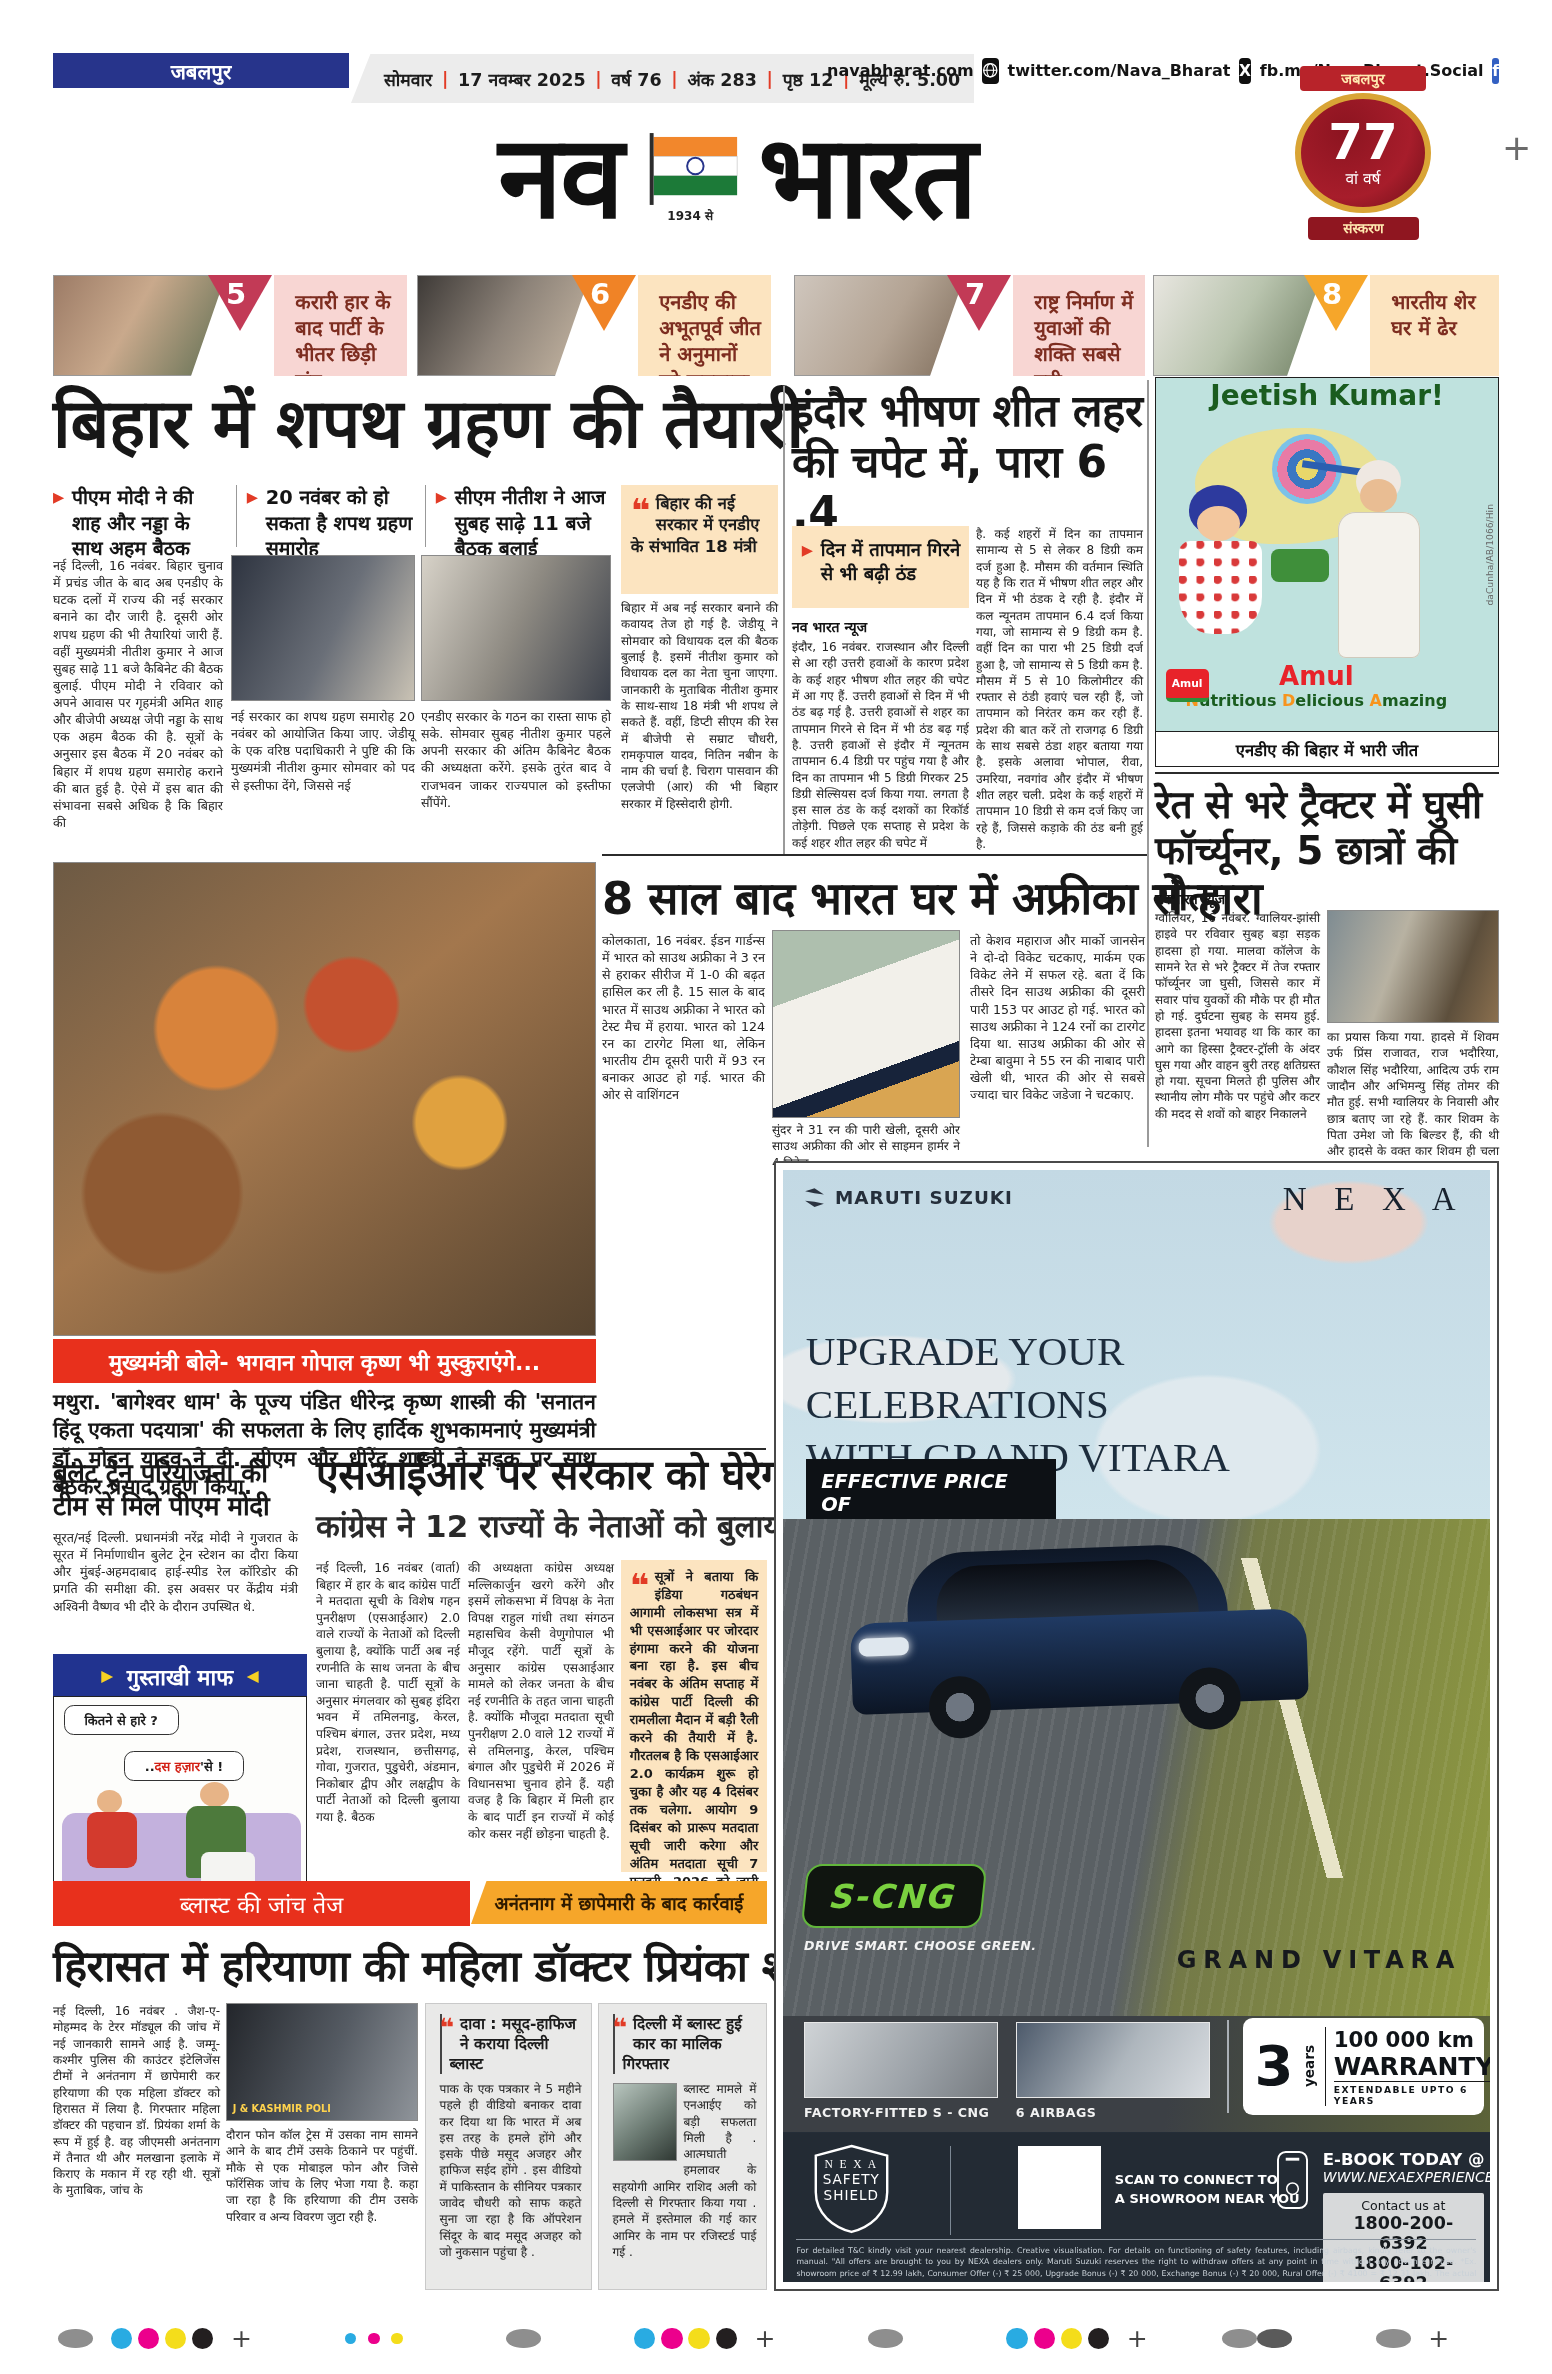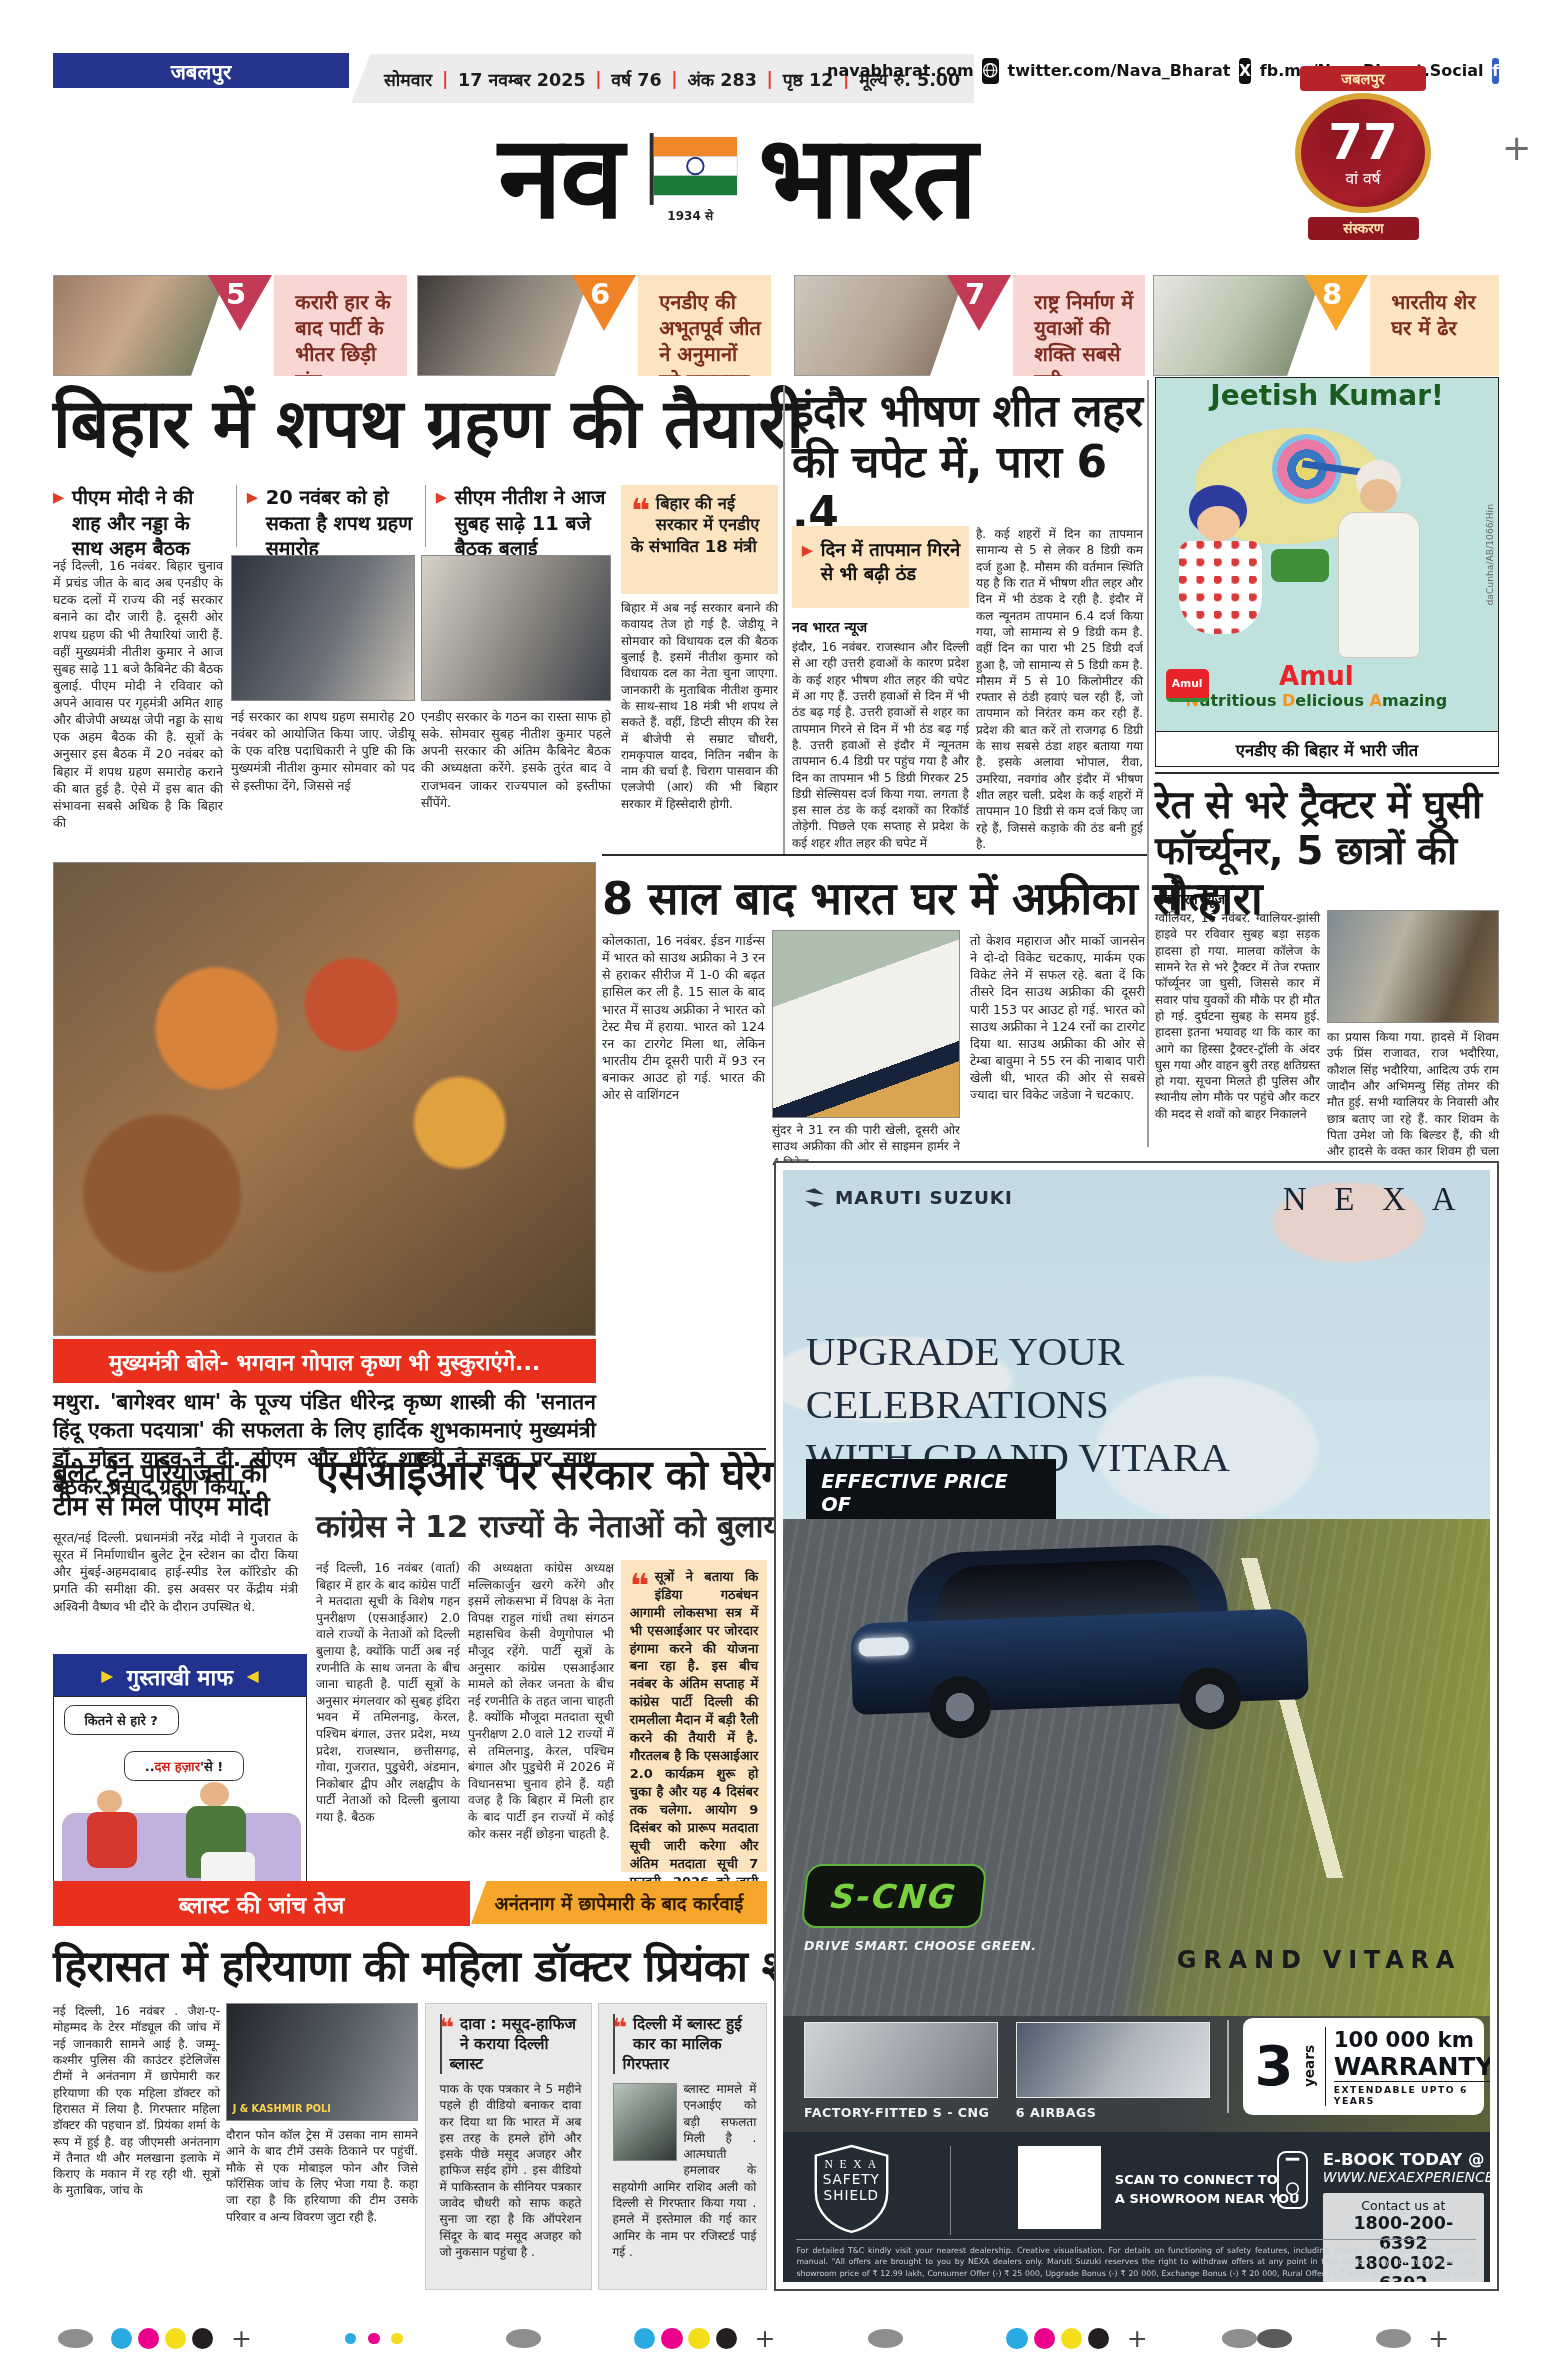--- a/index.html
+++ b/index.html
@@ -263,21 +263,21 @@
 
 <div class="abs hl" style="left:316px;top:1445px;width:451px;font-size:41px;white-space:nowrap">एसआईआर पर सरकार को घेरेगी कांग्रेस</div>
 <div class="abs" style="left:316px;top:1504px;width:451px;font-weight:800;font-size:31px;color:#2a2a2a;white-space:nowrap">कांग्रेस ने 12 राज्यों के नेताओं को बुलाया दिल्ली</div>
 <div class="abs bd" style="left:316px;top:1560px;width:144px;height:312px;font-size:12.2px">नई दिल्ली, 16 नवंबर (वार्ता) बिहार में हार के बाद कांग्रेस पार्टी ने मतदाता सूची के विशेष गहन पुनरीक्षण (एसआईआर) 2.0 वाले राज्यों के नेताओं को दिल्ली बुलाया है, क्योंकि पार्टी अब नई रणनीति के साथ जनता के बीच जाना चाहती है. पार्टी सूत्रों के अनुसार मंगलवार को सुबह इंदिरा भवन में तमिलनाडु, केरल, पश्चिम बंगाल, उत्तर प्रदेश, मध्य प्रदेश, राजस्थान, छत्तीसगढ़, गोवा, गुजरात, पुडुचेरी, अंडमान, निकोबार द्वीप और लक्षद्वीप के पार्टी नेताओं को दिल्ली बुलाया गया है. बैठक</div>
 <div class="abs bd" style="left:468px;top:1560px;width:146px;height:312px;font-size:12.2px">की अध्यक्षता कांग्रेस अध्यक्ष मल्लिकार्जुन खरगे करेंगे और इसमें लोकसभा में विपक्ष के नेता विपक्ष राहुल गांधी तथा संगठन महासचिव केसी वेणुगोपाल भी मौजूद रहेंगे. पार्टी सूत्रों के अनुसार कांग्रेस एसआईआर मामले को लेकर जनता के बीच नई रणनीति के तहत जाना चाहती है. क्योंकि मौजूदा मतदाता सूची पुनरीक्षण 2.0 वाले 12 राज्यों में से तमिलनाडु, केरल, पश्चिम बंगाल और पुडुचेरी में 2026 में विधानसभा चुनाव होने हैं. यही वजह है कि बिहार में मिली हार के बाद पार्टी इन राज्यों में कोई कोर कसर नहीं छोड़ना चाहती है.</div>
 <div class="abs peachbox" style="left:621px;top:1560px;width:146px;height:312px;padding:7.8px 8.7px">
   <span class="q">❝</span>
   <span style="font-weight:600;font-size:13px;line-height:1.38;text-align:justify;display:block">सूत्रों ने बताया कि इंडिया गठबंधन आगामी लोकसभा सत्र में भी एसआईआर पर जोरदार हंगामा करने की योजना बना रहा है. इस बीच नवंबर के अंतिम सप्ताह में कांग्रेस पार्टी दिल्ली की रामलीला मैदान में बड़ी रैली करने की तैयारी में है. गौरतलब है कि एसआईआर 2.0 कार्यक्रम शुरू हो चुका है और यह 4 दिसंबर तक चलेगा. आयोग 9 दिसंबर को प्रारूप मतदाता सूची जारी करेगा और अंतिम मतदाता सूची 7 फरवरी, 2026 को जारी की जाएगी.</span>
 </div>
 
-<div class="abs" style="left:53px;top:1881px;width:417px;height:45px;background:#e8301c;color:#fff;font-weight:700;font-size:23px;display:flex;align-items:center;justify-content:center">ब्लास्ट की जांच तेज</div>
+<div class="abs" style="left:53px;top:1881px;width:417px;height:45px;background:#e8301c;color:#fff;font-weight:400;font-size:23px;display:flex;align-items:center;justify-content:center">ब्लास्ट की जांच तेज</div>
 <div class="abs" style="left:471px;top:1881px;width:296px;height:43px;background:var(--amber,#f6a62a);clip-path:polygon(15.5px 0,100% 0,100% 100%,0 100%);color:#2e1a00;font-weight:800;font-size:18.4px;display:flex;align-items:center;justify-content:center">अनंतनाग में छापेमारी के बाद कार्रवाई</div>
 <div class="abs hl" style="left:53px;top:1935px;width:713px;font-size:43px;white-space:nowrap">हिरासत में हरियाणा की महिला डॉक्टर प्रियंका शर्मा</div>
 <div class="abs bd" style="left:53px;top:2003px;width:167px;height:287px;font-size:12px">नई दिल्ली, 16 नवंबर . जैश-ए-मोहम्मद के टेरर मॉड्यूल की जांच में नई जानकारी सामने आई है.  जम्मू-कश्मीर पुलिस की काउंटर इंटेलिजेंस टीमों ने अनंतनाग में छापेमारी कर हरियाणा की एक महिला डॉक्टर को हिरासत में लिया है. गिरफ्तार महिला डॉक्टर की पहचान डॉ. प्रियंका शर्मा के रूप में हुई है. वह जीएमसी अनंतनाग में तैनात थी और मलखाना इलाके में किराए के मकान में रह रही थी. सूत्रों के मुताबिक, जांच के</div>
 <div class="abs ph" style="left:226px;top:2003px;width:192px;height:118px;background:linear-gradient(110deg,#23262b,#555b63 55%,#8f949a)">
   <span style="position:absolute;left:5.8px;bottom:5.8px;color:#ffd34d;font-weight:800;font-size:9.7px">J &amp; KASHMIR POLI</span>
 </div>
 <div class="abs bd" style="left:226px;top:2127px;width:192px;height:163px;font-size:12px">दौरान फोन कॉल ट्रेस में उसका नाम सामने आने के बाद टीमें उसके ठिकाने पर पहुंचीं. मौके से एक मोबाइल फोन और जिसे फॉरेंसिक जांच के लिए भेजा गया है. कहा जा रहा है कि हरियाणा की टीम उसके परिवार व अन्य विवरण जुटा रही है.</div>
 <div class="abs gq" style="left:425px;top:2003px;width:167px;height:287px">
   <span class="q" style="font-size:25px">❝</span>
   <h4>दावा : मसूद-हाफिज ने कराया दिल्ली ब्लास्ट</h4>

